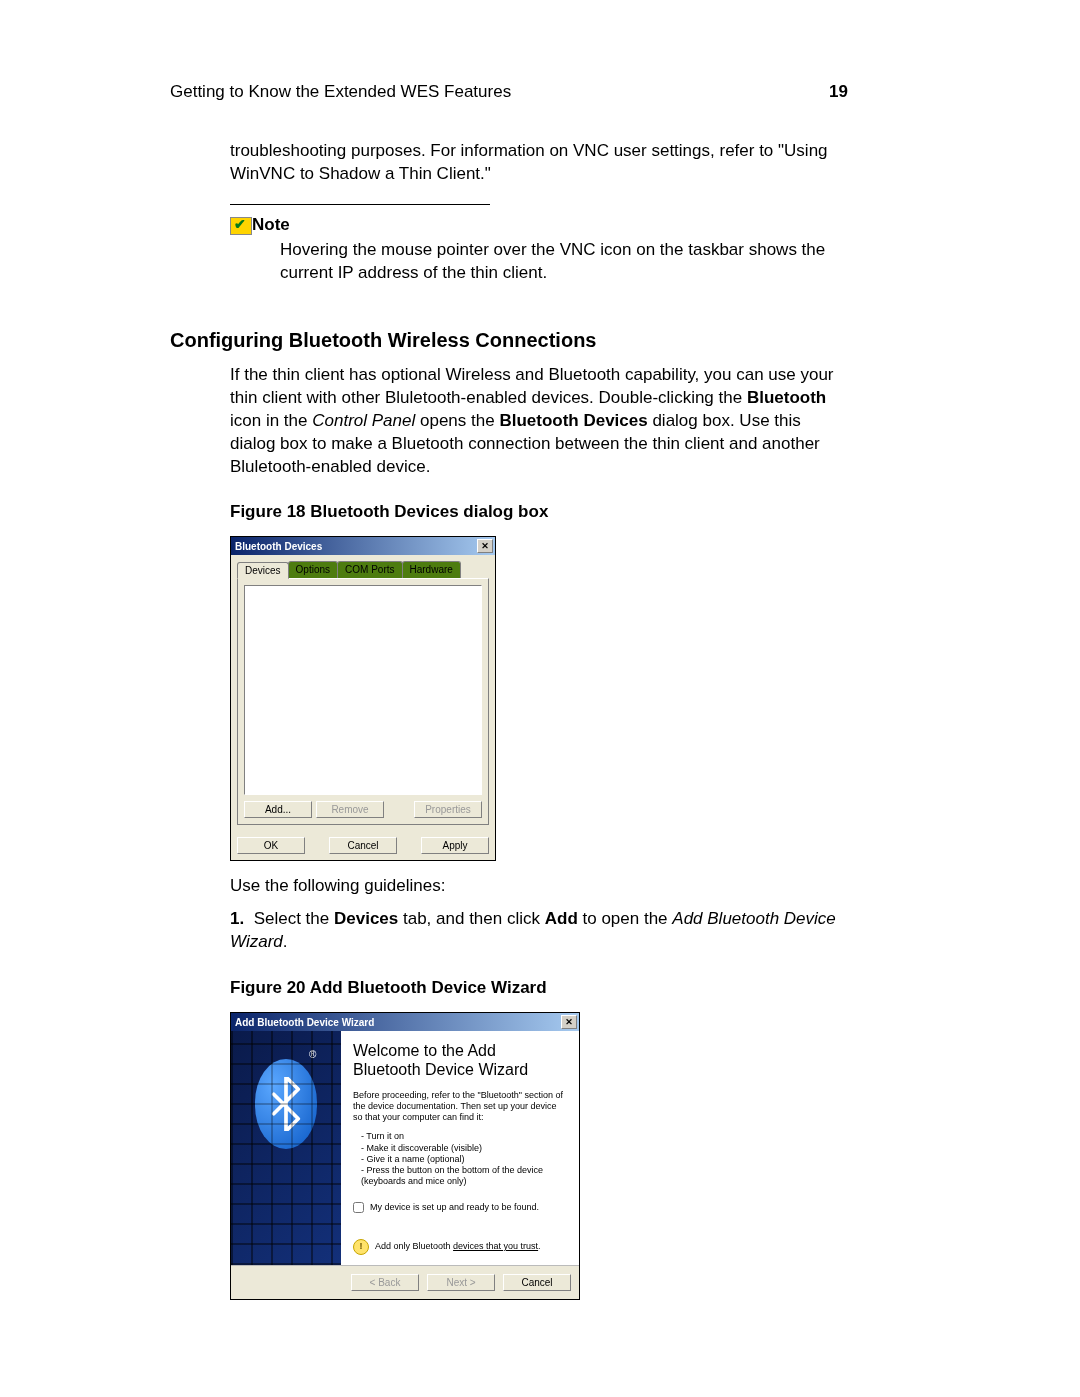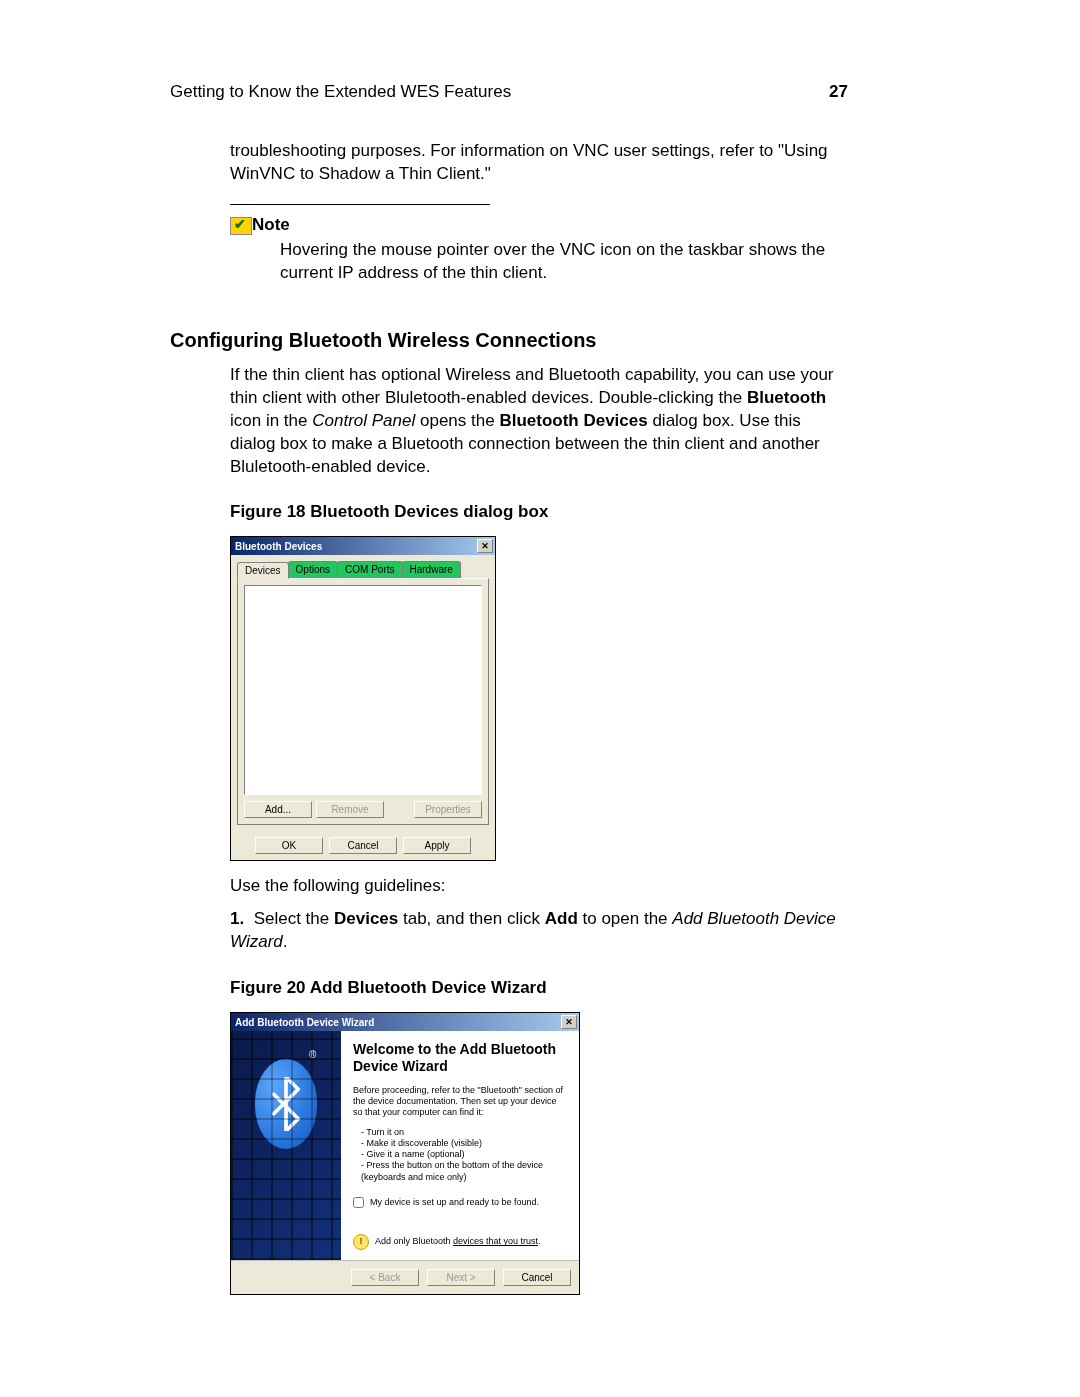--- a/index.html
+++ b/index.html
@@ -114,21 +114,21 @@
     border-left-color: #fff;
   }
   .tabbar {
     display: flex;
     padding: 6px 6px 0 6px;
     position: relative;
     z-index: 2;
   }
   .tab {
     padding: 2px 7px;
-    background: #22c55e;
+    background: #4d7c0f;
     border: 1px solid #808080;
     border-bottom: none;
     border-top-left-radius: 3px;
     border-top-right-radius: 3px;
     margin-right: -1px;
     position: relative;
   }
   .tab.active {
     background: #ece9d8;
     border-bottom: 1px solid #ece9d8;
@@ -163,21 +163,21 @@
   }
   .btn.disabled { color: #999; }
   .row-btns {
     display: flex;
     gap: 4px;
     margin-top: 6px;
   }
   .row-btns .spacer { flex: 1; }
   .dlg-footer {
     display: flex;
-    justify-content: center;
+    justify-content: space-between;
     gap: 6px;
     padding: 6px;
   }
 
   
   .fig19 {
     width: 348px;
     margin-left: 60px;
     border: 1px solid #000;
     background: #ece9d8;
@@ -222,22 +222,22 @@
     color: #fff;
     font-size: 10px;
   }
   .wizard-main {
     flex: 1;
     padding: 10px 12px 10px 12px;
     font-size: 10px;
     line-height: 1.25;
   }
   .wizard-title {
-    font-size: 14px;
-    font-weight: bold;
+    font-size: 16px;
+    font-weight: normal;
     line-height: 1.2;
     margin-bottom: 10px;
   }
   .wizard-para {
     font-size: 9px;
     margin-bottom: 8px;
   }
   .wizard-bullets {
     font-size: 9px;
     margin: 0 0 14px 0;
@@ -288,21 +288,21 @@
     padding: 8px;
   }
 </style>
 </head>
 <body>
 
 <div class="page">
 
   <div class="header-row">
     <span>Getting to Know the Extended WES Features</span>
-    <span class="page-num">27</span>
+    <span class="page-num">19</span>
   </div>
 
   <div class="body-block">troubleshooting purposes. For information on VNC user settings, refer to "Using WinVNC to Shadow a Thin Client."</div>
 
   <hr class="note-rule">
   <div class="note-row">
     <span class="note-icon"></span>
     <span class="note-label">Note</span>
   </div>
   <div class="note-text">Hovering the mouse pointer over the VNC icon on the taskbar shows the current IP address of the thin client.</div>

